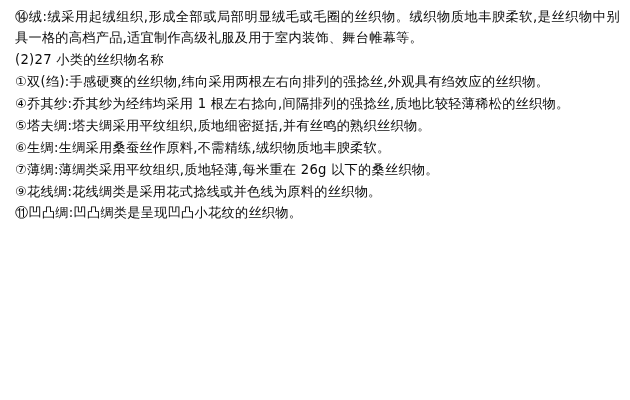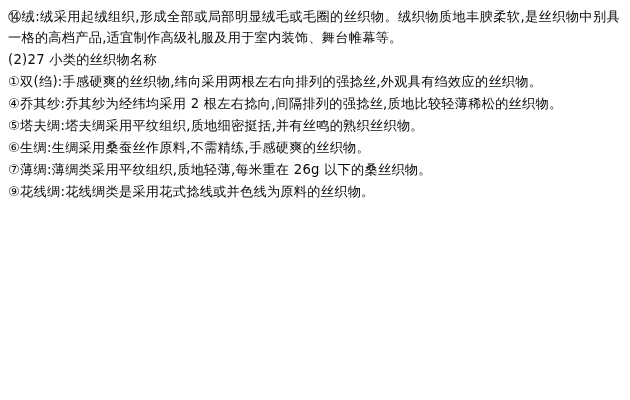--- a/index.html
+++ b/index.html
@@ -11,38 +11,39 @@
     width: 630px;
     height: 400px;
     overflow: hidden;
     font-family: "DejaVu Sans", "Liberation Sans", sans-serif;
     color: #000000;
   }
   #page {
     width: 630px;
     height: 400px;
     box-sizing: border-box;
-    padding: 6px 10px 0 8px;
+    padding: 6px 10px 0 15px;
     background: #ffffff;
   }
   .para {
     font-size: 13.2px;
     line-height: 1.62;
     text-align: justify;
     text-justify: inter-ideograph;
     margin: 0 0 0.5px 0;
     letter-spacing: 0.02em;
     color: #0a0a0a;
   }
 </style>
 </head>
 <body>
 
 <div id="page">
   <p class="para">⑭绒:绒采用起绒组织,形成全部或局部明显绒毛或毛圈的丝织物。绒织物质地丰腴柔软,是丝织物中别具一格的高档产品,适宜制作高级礼服及用于室内装饰、舞台帷幕等。</p>
   <p class="para">(2)27 小类的丝织物名称</p>
   <p class="para">①双(绉):手感硬爽的丝织物,纬向采用两根左右向排列的强捻丝,外观具有绉效应的丝织物。</p>
-  <p class="para">④乔其纱:乔其纱为经纬均采用 2 根左右捻向,间隔排列的强捻丝,质地比较轻薄稀松的丝织物。</p>
+  <p class="para">④乔其纱:乔其纱为经纬均采用 1 根左右捻向,间隔排列的强捻丝,质地比较轻薄稀松的丝织物。</p>
   <p class="para">⑤塔夫绸:塔夫绸采用平纹组织,质地细密挺括,并有丝鸣的熟织丝织物。</p>
-  <p class="para">⑥生绸:生绸采用桑蚕丝作原料,不需精练,手感硬爽的丝织物。</p>
+  <p class="para">⑥生绸:生绸采用桑蚕丝作原料,不需精练,绒织物质地丰腴柔软。</p>
   <p class="para">⑦薄绸:薄绸类采用平纹组织,质地轻薄,每米重在 26g 以下的桑丝织物。</p>
   <p class="para">⑨花线绸:花线绸类是采用花式捻线或并色线为原料的丝织物。</p>
+  <p class="para">⑪凹凸绸:凹凸绸类是呈现凹凸小花纹的丝织物。</p>
 </div>
 
 </body></html>

